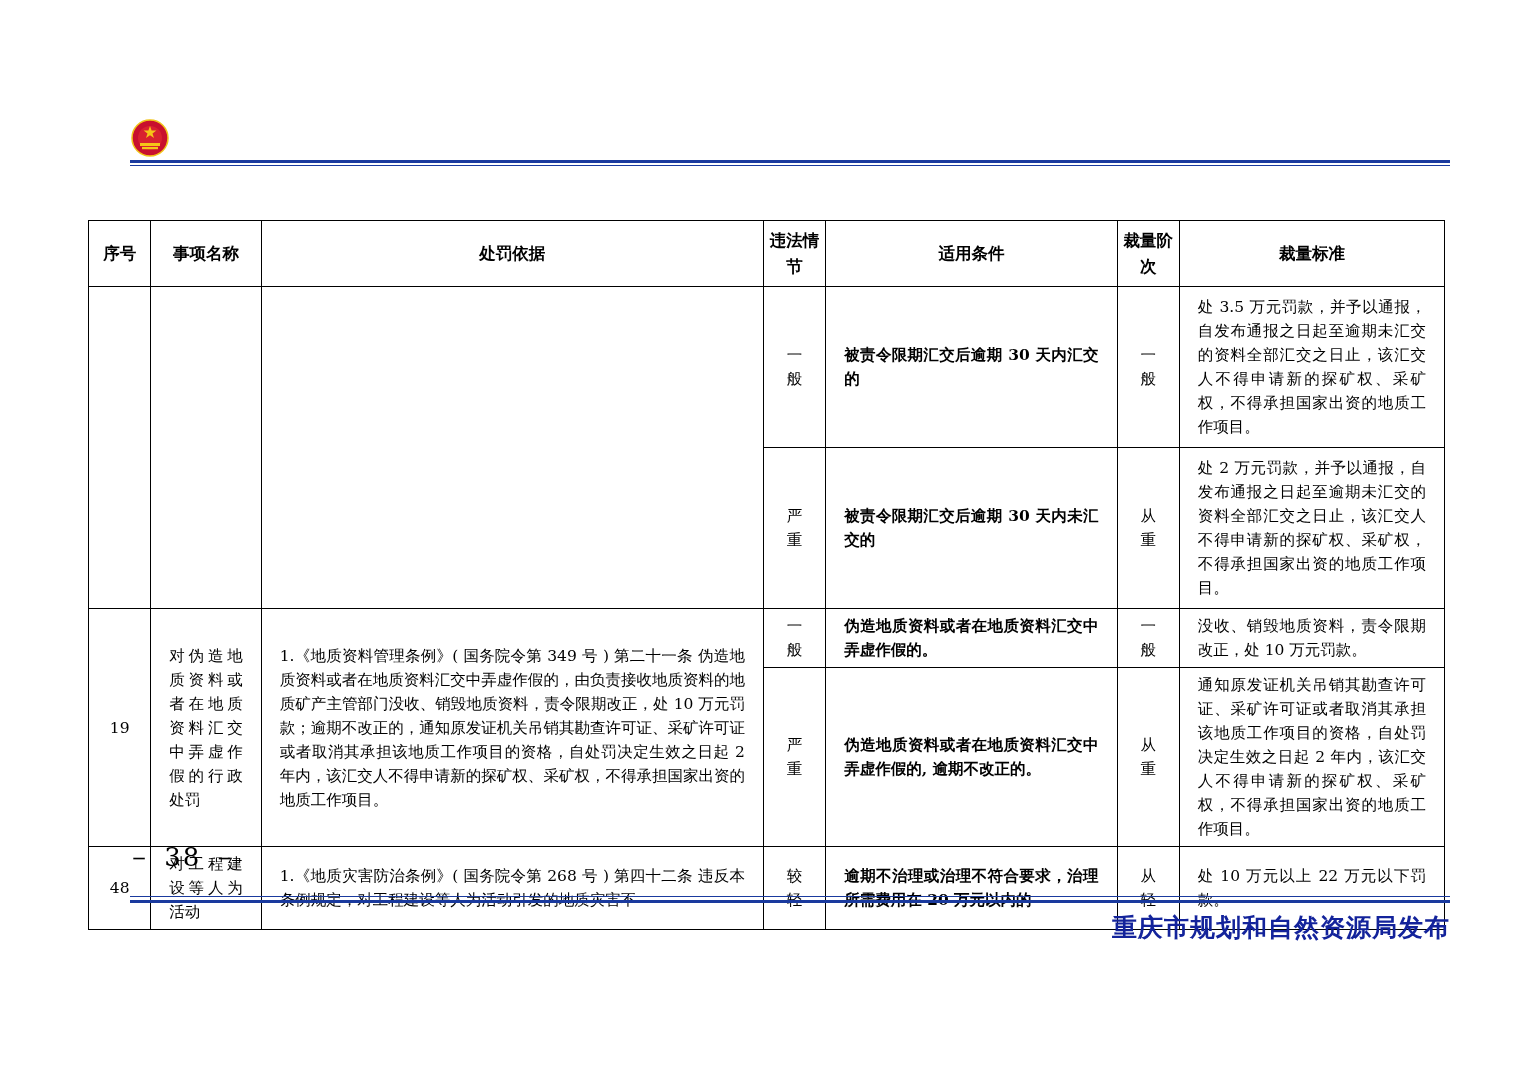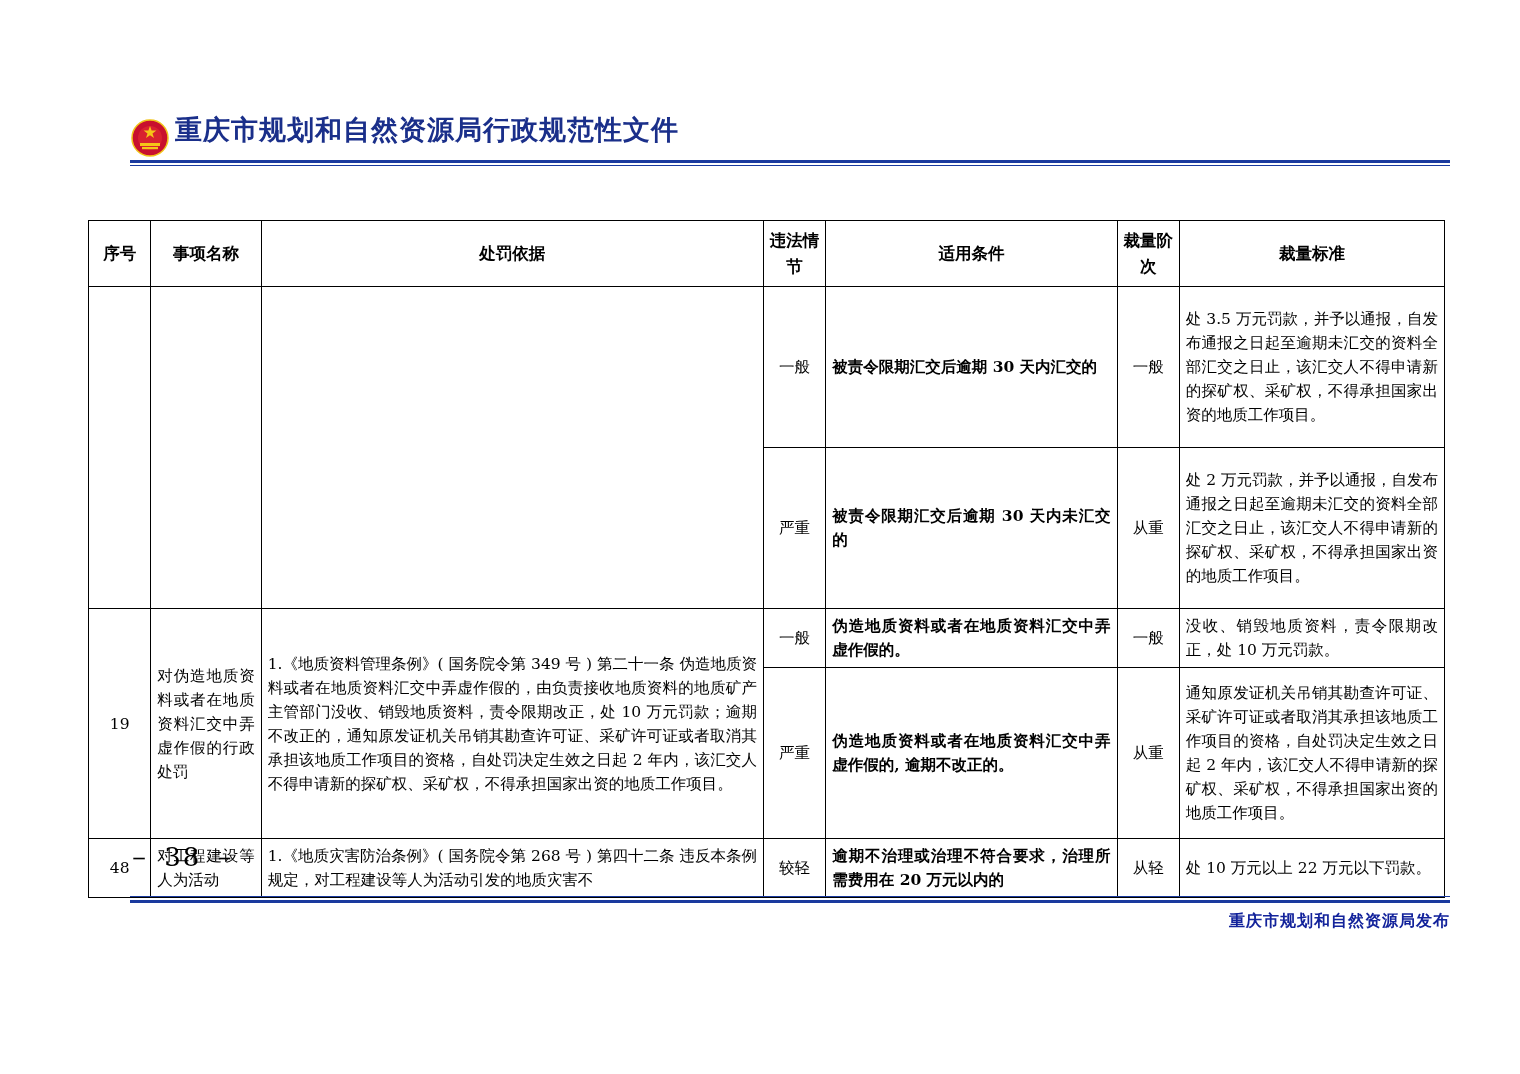--- a/index.html
+++ b/index.html
@@ -75,21 +75,21 @@
     margin-top: 48px;
   }
   table.doc {
     border-collapse: collapse;
     table-layout: fixed;
     width: 1357px;
   }
   table.doc td, table.doc th {
     border: 1px solid #000;
     vertical-align: middle;
-    padding: 5px 6px;
+    padding: 5px 18px;
     font-size: 15.5px;
     line-height: 1.55;
     font-family: "DejaVu Serif", "Liberation Serif", serif;
   }
   table.doc th {
     text-align: center;
     font-weight: bold;
     font-size: 16.5px;
     padding: 7px 4px;
   }
@@ -136,42 +136,41 @@
     width: 1320px;
     height: 3px;
     background: #1a3a9e;
   }
   .footer-title {
     position: absolute;
     right: 70px;
     top: 911px;
     font-family: "DejaVu Serif", "Liberation Serif", serif;
     font-weight: bold;
-    font-size: 16px;
+    font-size: 25px;
     letter-spacing: 1px;
     color: #13239b;
     white-space: nowrap;
   }
 </style>
 </head>
 <body>
 
 <div class="page">
 
   <div class="header">
     <span class="emblem">
       <svg width="40" height="40" viewBox="0 0 40 40">
         <circle cx="20" cy="20" r="18" fill="#c8102e" stroke="#f0c419" stroke-width="1.5"></circle>
         <circle cx="20" cy="20" r="12" fill="#d8222f"></circle>
         <polygon points="20,8 21.6,12.6 26.4,12.6 22.5,15.5 24,20.1 20,17.2 16,20.1 17.5,15.5 13.6,12.6 18.4,12.6" fill="#f5c518"></polygon>
         <rect x="10" y="25" width="20" height="3" fill="#f5c518"></rect>
         <rect x="12" y="29" width="16" height="2.2" fill="#f5c518"></rect>
       </svg>
     </span>
-    <div class="header-title">重庆市规划和自然资源局行政规范性文件</div>
     <div class="header-rule-1"></div>
     <div class="header-rule-2"></div>
   </div>
 
   <div class="table-wrap">
     <table class="doc">
       <colgroup>
         <col class="c-seq">
           <col class="c-name">
           <col class="c-basis">

